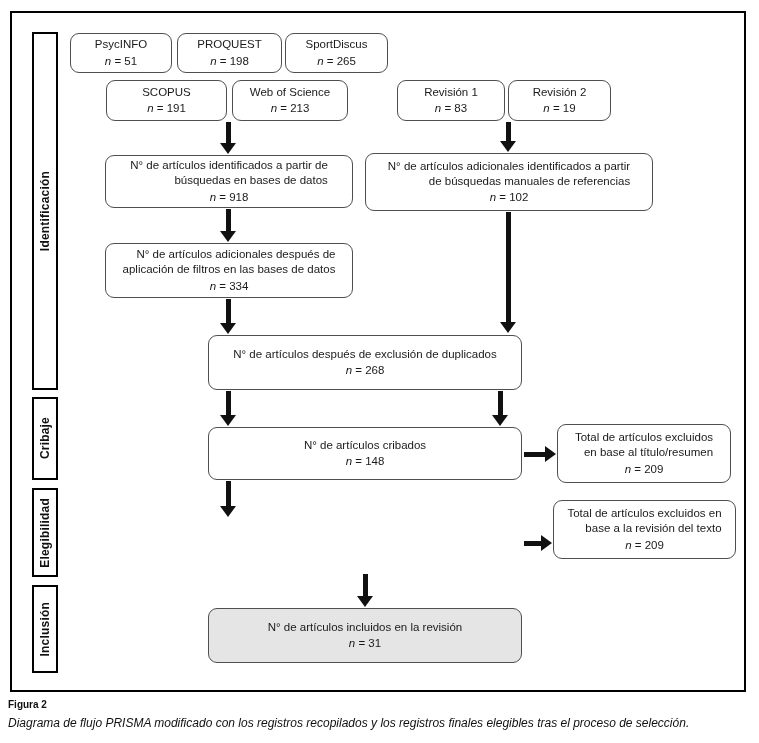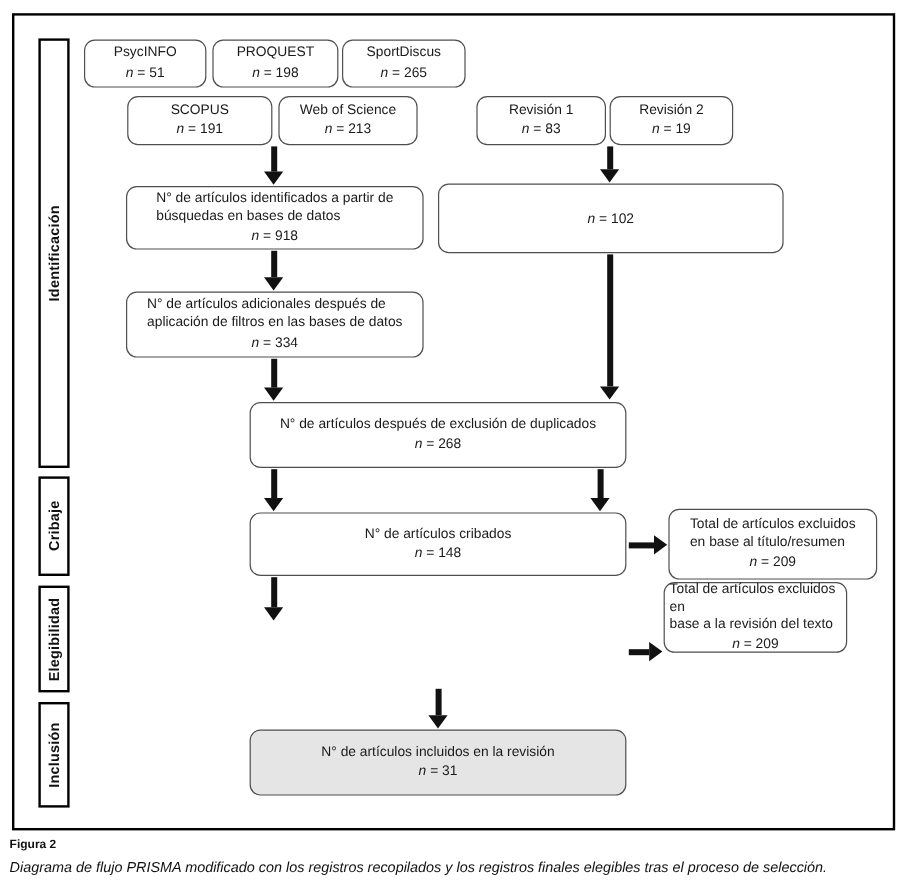--- a/index.html
+++ b/index.html
@@ -9,21 +9,21 @@
   .frame{position:absolute;left:10px;top:11px;width:736px;height:681px;
          border:2px solid #000;box-sizing:border-box;background:#fff;}
   
   .stage{position:absolute;left:32px;width:26px;border:2px solid #000;box-sizing:border-box;
          background:#fff;display:flex;align-items:center;justify-content:center;}
   .stage-label{writing-mode:vertical-rl;transform:rotate(180deg);font-weight:bold;
          font-size:12px;white-space:nowrap;letter-spacing:.2px;color:#111;}
   
   .fbox{position:absolute;box-sizing:border-box;background:#fff;border:1.5px solid #4f4f51;
         border-radius:9px;display:flex;flex-direction:column;align-items:center;
-        justify-content:center;text-align:left;padding:2px 4px;}
+        justify-content:center;text-align:right;padding:2px 4px;}
   .fbox.gray{background:#e5e5e5;}
   .bt{font-size:11.5px;line-height:1.28;white-space:pre-line;color:#1a1a1a;}
   .bn{font-size:11.5px;line-height:1.3;margin-top:2px;color:#1a1a1a;}
   .bn i{font-style:italic;}
   
   .arrow-v{position:absolute;width:16px;display:flex;flex-direction:column;align-items:center;}
   .arrow-v .shaft{width:5px;flex:1;background:#111;}
   .arrow-v .head{width:0;height:0;border-left:8px solid transparent;
                  border-right:8px solid transparent;border-top:11px solid #111;}
   .arrow-h{position:absolute;height:16px;display:flex;flex-direction:row;align-items:center;}
@@ -82,20 +82,22 @@
     <div class="bt">Revisión 2</div>
     <div class="bn"><i>n</i><span> = 19</span></div>
   </div>
 
   <div class="fbox" style="left:105px;top:155px;width:248px;height:53px">
     <div class="bt">N° de artículos identificados a partir de
 búsquedas en bases de datos</div>
     <div class="bn"><i>n</i><span> = 918</span></div>
   </div>
   <div class="fbox" style="left:365px;top:153px;width:288px;height:58px">
+    <div class="bt">N° de artículos adicionales identificados a partir
+de búsquedas manuales de referencias</div>
     <div class="bn"><i>n</i><span> = 102</span></div>
   </div>
   <div class="fbox" style="left:105px;top:243px;width:248px;height:55px">
     <div class="bt">N° de artículos adicionales después de
 aplicación de filtros en las bases de datos</div>
     <div class="bn"><i>n</i><span> = 334</span></div>
   </div>
   <div class="fbox" style="left:208px;top:335px;width:314px;height:55px">
     <div class="bt">N° de artículos después de exclusión de duplicados</div>
     <div class="bn"><i>n</i><span> = 268</span></div>
@@ -103,21 +105,21 @@
 
   <div class="fbox" style="left:208px;top:427px;width:314px;height:53px">
     <div class="bt">N° de artículos cribados</div>
     <div class="bn"><i>n</i><span> = 148</span></div>
   </div>
   <div class="fbox" style="left:557px;top:424px;width:174px;height:59px">
     <div class="bt">Total de artículos excluidos
 en base al título/resumen</div>
     <div class="bn"><i>n</i><span> = 209</span></div>
   </div>
-  <div class="fbox" style="left:553px;top:485px;width:153px;height:59px">
+  <div class="fbox" style="left:553px;top:500px;width:183px;height:59px">
     <div class="bt">Total de artículos excluidos en
 base a la revisión del texto</div>
     <div class="bn"><i>n</i><span> = 209</span></div>
   </div>
   <div class="fbox gray" style="left:208px;top:608px;width:314px;height:55px">
     <div class="bt">N° de artículos incluidos en la revisión</div>
     <div class="bn"><i>n</i><span> = 31</span></div>
   </div>
 
   <div class="arrow-v" style="left:220px;top:122px;height:32px">

